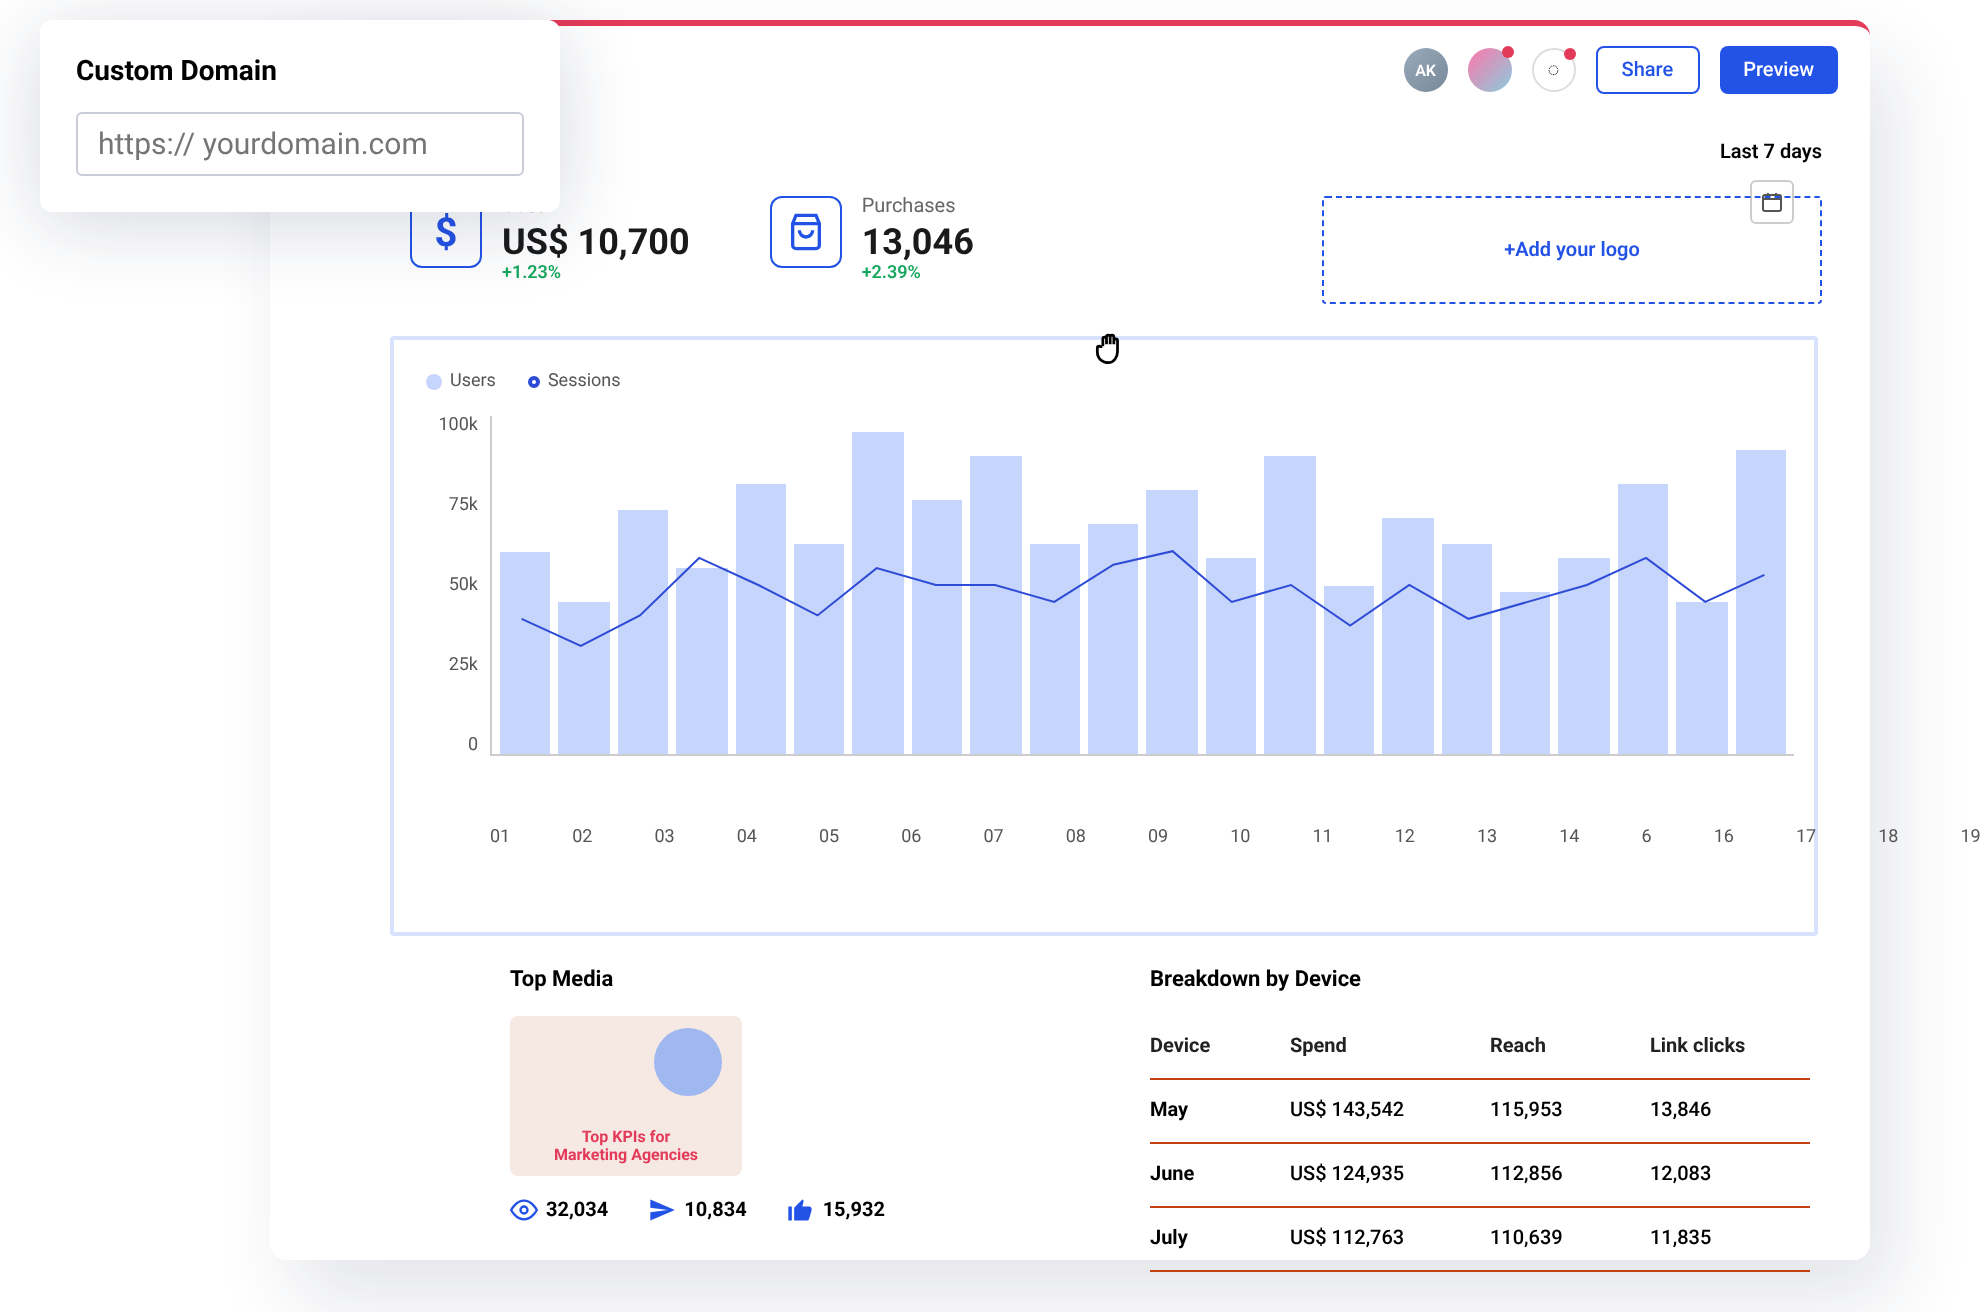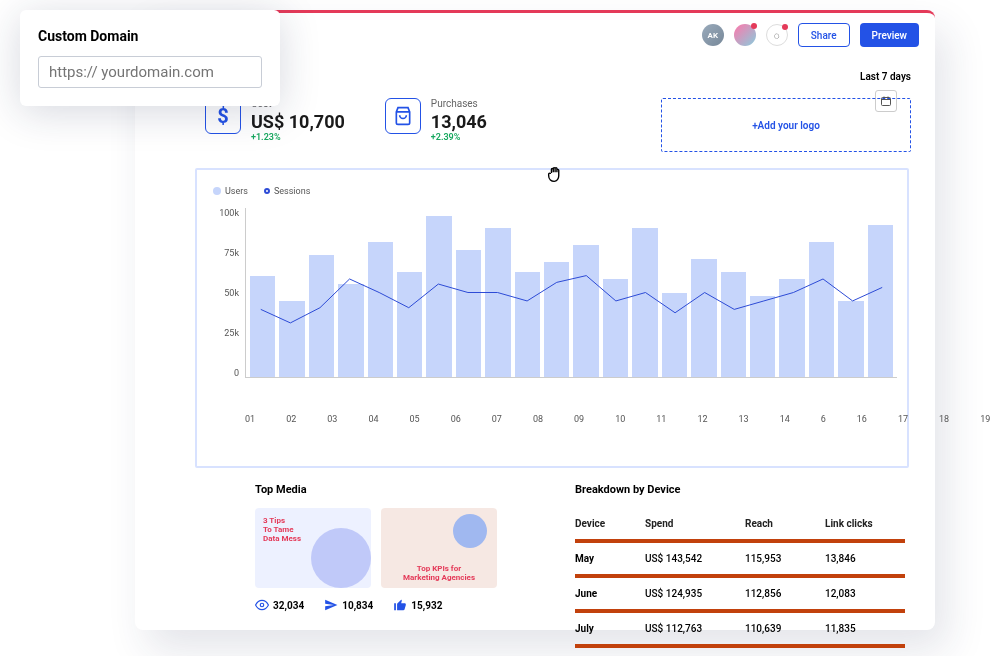--- a/index.html
+++ b/index.html
@@ -41,21 +41,21 @@
   .cards{display:flex;gap:10px;}
   .card{width:116px;height:80px;border-radius:4px;position:relative;overflow:hidden;font-size:8px;font-weight:700;}
   .card1{background:#edf1ff;padding:8px;color:#e43a59;}
   .card1::after{content:"";position:absolute;right:0;bottom:0;width:60px;height:60px;border-radius:50%;background:#5a6eea;opacity:.3;}
   .card2{background:#f6e8e3;display:flex;flex-direction:column;justify-content:flex-end;align-items:center;padding:6px;color:#e43a59;text-align:right;}
   .card2::before{content:"";position:absolute;top:6px;right:10px;width:34px;height:34px;border-radius:50%;background:#a0b8f0;}
   .mstats{display:flex;gap:20px;margin-top:10px;font-size:10px;font-weight:700;}
   .mstat{display:flex;align-items:center;gap:4px;}
   .mstat svg,.mstat span.ic{width:14px;height:14px;color:#2352e6;display:inline-block;}
   .table{width:330px;}
-  .thead,.trow{display:flex;font-size:10px;padding:10px 0;border-bottom:4px solid #c2410c;}
+  .thead,.trow{display:flex;font-size:10px;padding:10px 0;border-bottom:1px solid #c2410c;}
   .thead{font-weight:700;color:#222;}
   .trow{font-weight:500;}
   .tc1{width:70px;font-weight:700}
   .tc2{width:100px;}
   .tc3{width:80px;}
   .tc4{width:80px;}
   .popup{position:absolute;left:20px;top:10px;width:260px;background:#fff;border-radius:6px;box-shadow:0 6px 40px rgba(30,40,80,.18);padding:18px;z-index:20;}
   .ptitle{font-size:14px;font-weight:700;margin-bottom:12px;}
   .pinput{width:100%;height:32px;border:1px solid #c8cdd6;border-radius:3px;padding:0 10px;font-size:15px;color:#555;}
 </style>
@@ -186,25 +186,20 @@
         <div class="xlbl">20</div>
         <div class="xlbl">21</div>
         <div class="xlbl">22</div>
       </div>
   </div>
 
   <div class="bot">
     <div class="media">
       <div class="sect">Top Media</div>
       <div class="cards">
-        <div class="card card1">
-          <div>3 Tips</div>
-          <div>To Tame</div>
-          <div>Data Mess</div>
-        </div>
         <div class="card card2">
           <div>Top KPIs for</div>
           <div>Marketing Agencies</div>
         </div>
       </div>
       <div class="mstats">
         <div class="mstat">
           <svg viewBox="0 0 24 24" fill="none" stroke="#2352e6" stroke-width="2">
               <path d="M1 12s4-8 11-8 11 8 11 8-4 8-11 8S1 12 1 12z"></path>
               <circle cx="12" cy="12" r="3"></circle>

